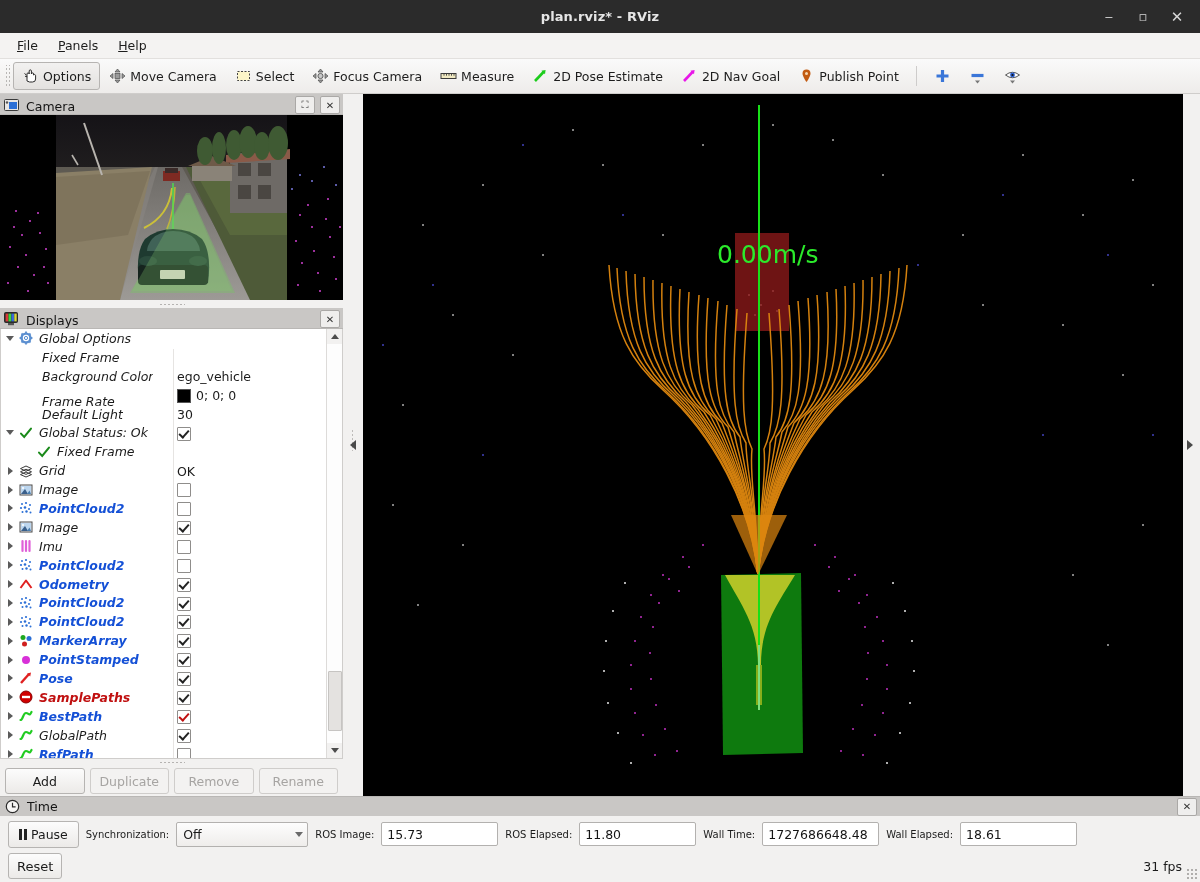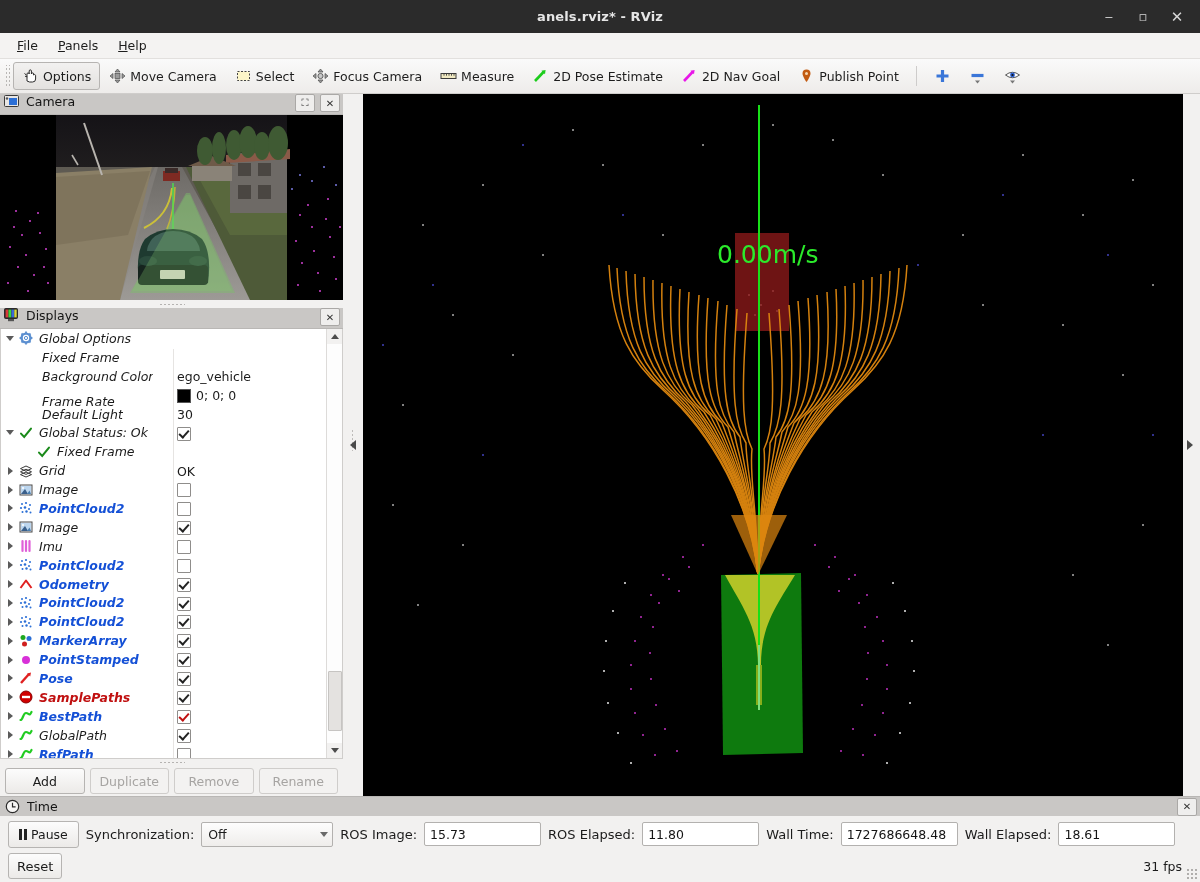--- a/index.html
+++ b/index.html
@@ -46,21 +46,21 @@
       background-image:radial-gradient(#bdbbb9 .8px,transparent .8px);background-size:3px 4px;}
   .splitv .arr{position:absolute;left:7px;top:calc(50% - 5px);width:0;height:0;
       border-top:5px solid transparent;border-bottom:5px solid transparent;border-right:6px solid #4a4a4a;}
   .rightcol{flex:1 1 auto;display:flex;position:relative;min-width:0;}
   .splitr{width:17px;flex:0 0 17px;background:#f2f1f0;position:relative;}
   .splitr .arr{position:absolute;left:4px;top:calc(50% - 5px);width:0;height:0;
       border-top:5px solid transparent;border-bottom:5px solid transparent;border-left:6px solid #4a4a4a;}
 
   
   .dock{display:flex;flex-direction:column;min-height:0;}
-  .dockhdr{height:20px;background:#c9c7c5;display:flex;align-items:flex-start;padding:0 3px 0 4px;
+  .dockhdr{height:20px;background:#c9c7c5;display:flex;align-items:flex-end;padding:0 3px 0 4px;
            gap:5px;flex:0 0 20px;border-bottom:1px solid #b9b7b5;}
   .dockhdr .lbl{font-size:12.5px;color:#141414;flex:1 1 auto;}
   .dockbtn{width:18px;height:16px;border:1px solid #aaa8a6;background:#efeeed;border-radius:2px;
            display:flex;align-items:center;justify-content:center;font-size:10px;color:#333;}
 
   
   .campanel{flex:0 0 auto;}
   .camview{height:185px;background:#000;position:relative;overflow:hidden;}
   .camgrip{height:8px;background:#f2f1f0;position:relative;}
   .camgrip:after{content:"";position:absolute;left:50%;transform:translateX(-50%);top:3px;
@@ -112,21 +112,21 @@
 
   
   .view3d{flex:1 1 auto;background:#000;position:relative;overflow:hidden;min-width:0;}
 
   
   .timepanel{flex:0 0 auto;background:#f2f1f0;}
   .timehdr{height:19px;background:#c9c7c5;display:flex;align-items:center;gap:5px;padding:0 3px 0 5px;
            border-top:1px solid #b9b7b5;}
   .timehdr .lbl{flex:1 1 auto;font-size:12.5px;color:#141414;}
   .timerow{height:32px;display:flex;align-items:center;gap:7px;padding:2px 6px 0 8px;}
-  .tf-lbl{font-size:13px;color:#1b1b1b;white-space:nowrap;}
+  .tf-lbl{font-size:10px;color:#1b1b1b;white-space:nowrap;}
   .tinput{height:22px;border:1px solid #b3b1af;background:#fff;border-radius:2px;
           display:flex;align-items:center;padding:0 5px;font-size:12.5px;color:#141414;}
   .combo{height:23px;border:1px solid #b3b1af;border-radius:2px;
          background:linear-gradient(#fdfdfd,#efedeb);display:flex;align-items:center;
          padding:0 4px 0 6px;font-size:12.5px;min-width:110px;justify-content:space-between;}
   .combo .cv{flex:1 1 auto;}
   .cdn{width:0;height:0;border-left:4px solid transparent;border-right:4px solid transparent;
        border-top:5px solid #6a6a6a;margin-left:6px;}
   .pausebtn{height:25px;border:1px solid #b6b4b2;border-radius:3px;
             background:linear-gradient(#fcfcfc,#eceae8);display:flex;align-items:center;gap:4px;padding:0 10px;font-size:12.5px;}
@@ -138,21 +138,21 @@
       background-image:radial-gradient(#b0aeac .8px,transparent .8px);background-size:4px 4px;}
   .pausebars{display:inline-flex;gap:2px;}
   .pausebars i{display:block;width:3px;height:11px;background:#222;}
 </style>
 </head>
 <body>
 
 <div class="app">
 
   <div class="titlebar">
-    <div class="ttl">anels.rviz* - RViz</div>
+    <div class="ttl">plan.rviz* - RViz</div>
     <div class="wbtns">
       <div class="wbtn">‒</div>
       <div class="wbtn">▫</div>
       <div class="wbtn close">✕</div>
     </div>
   </div>
 
   <div class="menubar">
     <div class="menu"><u>F</u><span>ile</span></div>
     <div class="menu"><u>P</u><span>anels</span></div>

